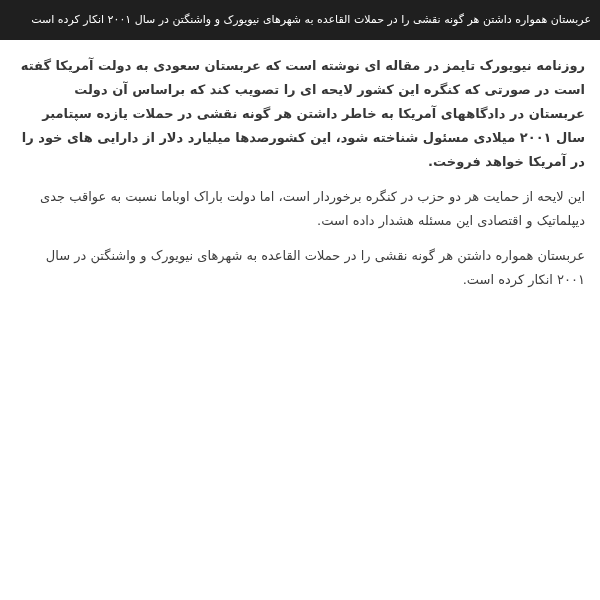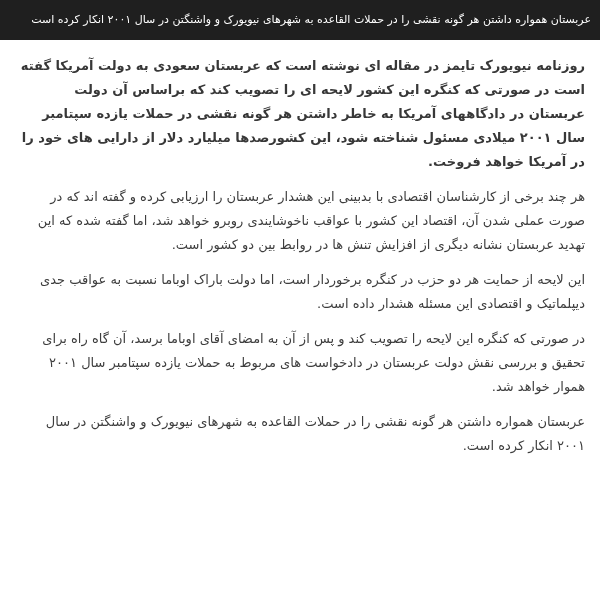--- a/index.html
+++ b/index.html
@@ -52,20 +52,18 @@
 <body>
 
 <div class="page">
 
   <header class="headline-bar">
     <span>عربستان همواره داشتن هر گونه نقشی را در حملات القاعده به شهرهای نیویورک و واشنگتن در سال ۲۰۰۱ انکار کرده است</span>
   </header>
 
   <main class="article">
     <p class="lead">روزنامه نیویورک تایمز در مقاله ای نوشته است که عربستان سعودی به دولت آمریکا گفته است در صورتی که کنگره این کشور لایحه ای را تصویب کند که براساس آن دولت عربستان در دادگاههای آمریکا به خاطر داشتن هر گونه نقشی در حملات یازده سپتامبر سال ۲۰۰۱ میلادی مسئول شناخته شود، این کشورصدها میلیارد دلار از دارایی های خود را در آمریکا خواهد فروخت.</p>
-    <p>هر چند برخی از کارشناسان اقتصادی با بدبینی این هشدار عربستان را ارزیابی کرده و گفته اند که در صورت عملی شدن آن، اقتصاد این کشور با عواقب ناخوشایندی روبرو خواهد شد، اما گفته شده که این تهدید عربستان نشانه دیگری از افزایش تنش ها در روابط بین دو کشور است.</p>
     <p>این لایحه از حمایت هر دو حزب در کنگره برخوردار است، اما دولت باراک اوباما نسبت به عواقب جدی دیپلماتیک و اقتصادی این مسئله هشدار داده است.</p>
-    <p>در صورتی که کنگره این لایحه را تصویب کند و پس از آن به امضای آقای اوباما برسد، آن گاه راه برای تحقیق و بررسی نقش دولت عربستان در دادخواست های مربوط به حملات یازده سپتامبر سال ۲۰۰۱ هموار خواهد شد.</p>
     <p>عربستان همواره داشتن هر گونه نقشی را در حملات القاعده به شهرهای نیویورک و واشنگتن در سال ۲۰۰۱ انکار کرده است.</p>
 
   </main>
 
 </div>
 
 </body></html>

